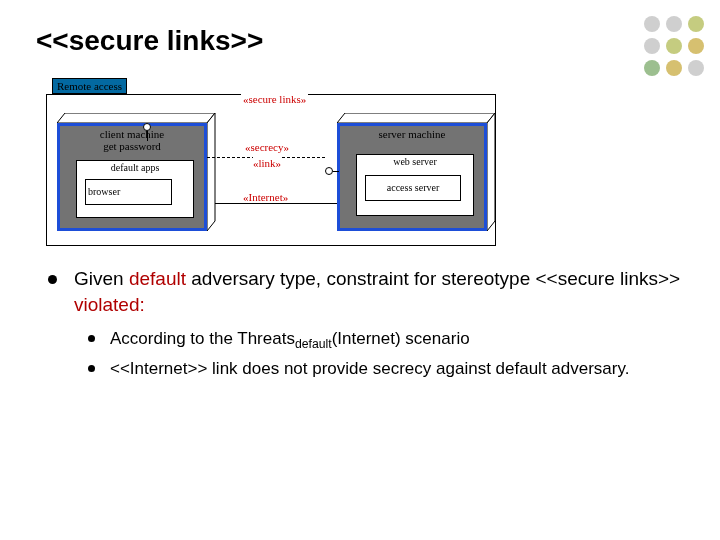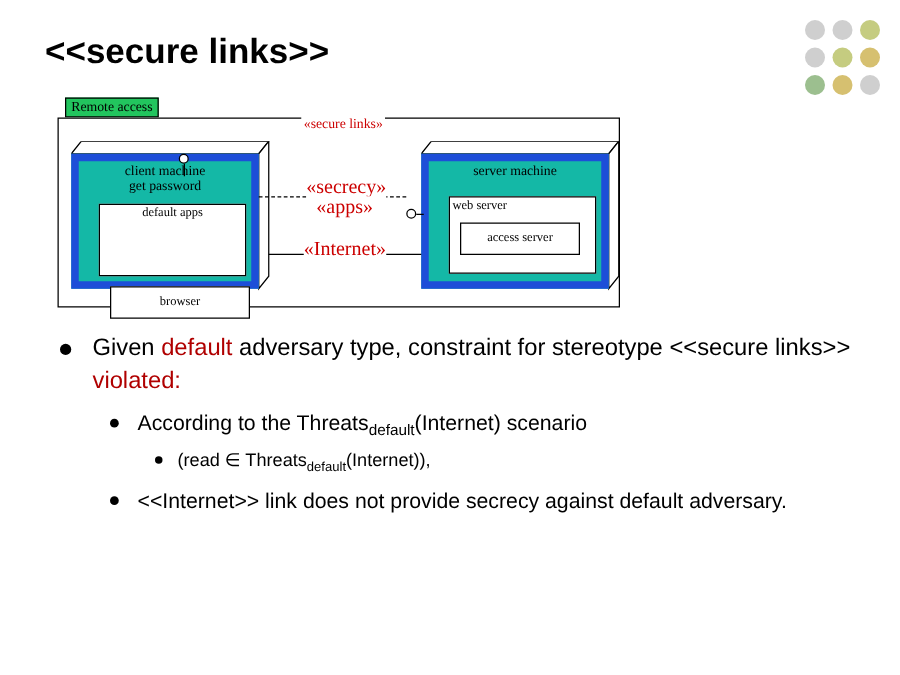--- a/index.html
+++ b/index.html
@@ -38,21 +38,21 @@
     width: 450px;
     height: 170px;
     margin-left: 10px;
     position: relative;
     font-family: "Times New Roman", serif;
     font-size: 11px;
   }
   .pkg-tab {
     position: absolute;
     border: 1px solid #000;
-    background: #22c55e;
+    background: #0369a1;
     padding: 1px 4px;
     top: 0;
     left: 6px;
   }
   .pkg-body {
     position: absolute;
     border: 1px solid #000;
     top: 16px;
     left: 0;
     width: 450px;
@@ -67,40 +67,40 @@
     color: #c00;
     font-size: 11px;
     background: #fff;
     padding: 0 2px;
   }
   .node3d {
     position: absolute;
   }
   .node-face {
     position: absolute;
-    background: #14b8a6;
-    border: 6px solid #1d4ed8;
+    background: #737373;
+    border: 3px solid #1d4ed8;
   }
   .inner-box {
     position: absolute;
     border: 1px solid #000;
     background: #fff;
     font-size: 10px;
     padding: 1px 2px;
   }
   .node-title {
     font-size: 11px;
     text-align: center;
     line-height: 1.15;
     padding-top: 2px;
   }
   .link-label {
     position: absolute;
     color: #c00;
-    font-size: 16px;
+    font-size: 11px;
     text-align: center;
     background: #fff;
   }
   .link-line-h {
     position: absolute;
     height: 0;
     border-top: 1px dashed #000;
   }
   .link-line-v {
     position: absolute;
@@ -183,65 +183,60 @@
         <polygon points="8,0 158,0 150,10 0,10" fill="#fff" stroke="#000" stroke-width="1"></polygon>
         <polygon points="158,0 158,108 150,118 150,10" fill="#fff" stroke="#000" stroke-width="1"></polygon>
       </svg>
       <div class="node-face" style="left:0; top:10px; width:150px; height:108px;">
         <div class="node-title">
           <span>client machine</span><br>
           <span>get password</span>
         </div>
         <div class="inner-box" style="left:16px; top:34px; width:118px; height:58px;">
           <div style="text-align:center">default apps</div>
-          <div class="inner-box" style="left:8px; top:18px; width:112px; height:26px; text-align:center; line-height:22px;margin-top:47px;">browser</div>
+          <div class="inner-box" style="left:8px; top:18px; width:87px; height:26px; line-height:22px;">browser</div>
         </div>
       </div>
     </div>
 
     <div class="node3d" style="left:290px; top:18px; width:172px; height:118px;">
       <svg width="160" height="126" style="position:absolute;left:0;top:0">
         <polygon points="8,0 158,0 150,10 0,10" fill="#fff" stroke="#000" stroke-width="1"></polygon>
         <polygon points="158,0 158,108 150,118 150,10" fill="#fff" stroke="#000" stroke-width="1"></polygon>
       </svg>
       <div class="node-face" style="left:0; top:10px; width:150px; height:108px;">
         <div class="node-title">server machine</div>
         <div class="inner-box" style="left:16px; top:28px; width:118px; height:62px;">
-          <div style="">web server</div>
+          <div style="text-align:center">web server</div>
           <div class="inner-box" style="left:8px; top:20px; width:96px; height:26px; text-align:center; line-height:22px;">access server</div>
         </div>
       </div>
     </div>
 
     <div class="link-line-v" style="left:100px; top:36px; height:10px;"></div>
     <div class="interface-circle" style="left:96px; top:28px;"></div>
 
     <div class="link-line-v" style="left:302px; top:72px; width:0; border-left:1px solid #000; height:0;"></div>
     <div style="position:absolute; left:286px; top:76px; height:0; width:6px; border-top:1px solid #000;"></div>
     <div class="interface-circle" style="left:278px; top:72px;"></div>
 
     <div class="link-line-h" style="left:160px; top:62px; width:118px;"></div>
     <span class="link-label" style="left:198px; top:46px;">«secrecy»</span>
-    <span class="link-label" style="left:206px; top:62px;">«apps»</span>
+    <span class="link-label" style="left:206px; top:62px;">«link»</span>
 
     <div style="position:absolute; left:168px; top:108px; width:122px; height:0; border-top:1px solid #000;"></div>
     <span class="link-label" style="left:196px; top:96px;">«Internet»</span>
   </div>
 </div>
 
 <div class="content">
   <ul class="bullets">
     <li>
       <span>Given </span><span style="color:#b00000">default</span><span> adversary type, constraint for stereotype &lt;&lt;secure links&gt;&gt; </span><span style="color:#b00000">violated:</span>
       <ul class="sub1">
         <li>
           <span>According to the </span><span>Threats</span><span class="subscript">default</span><span>(Internet)</span><span> scenario</span>
-          <ul class="sub2">
-            <li>
-              <span>(read </span><span class="elem">∈</span><span> Threats</span><span class="subscript">default</span><span>(Internet))</span><span>,</span>
-            </li>
-          </ul>
         </li>
         <li>&lt;&lt;Internet&gt;&gt; link does not provide secrecy against default adversary.</li>
       </ul>
     </li>
   </ul>
 </div>
 
 </body></html>

